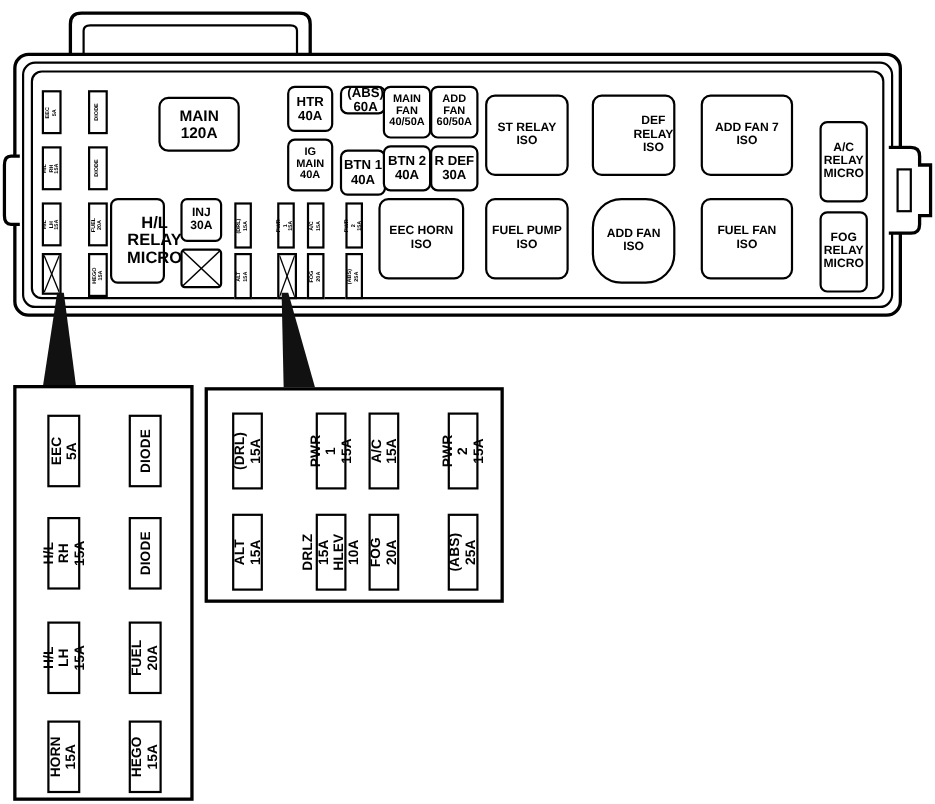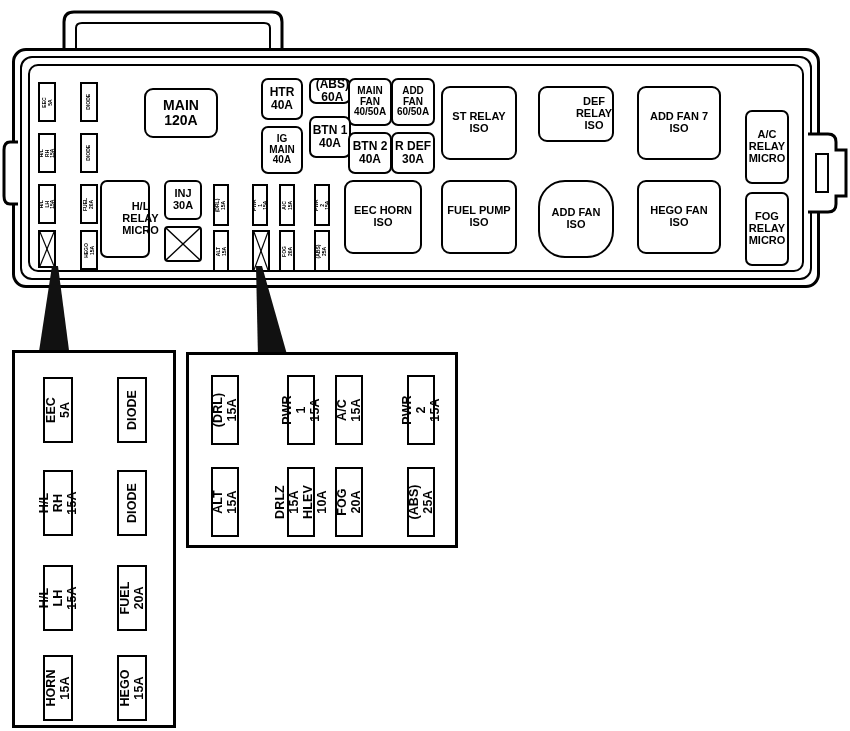--- a/index.html
+++ b/index.html
@@ -181,21 +181,21 @@
   <div class="cell mini" style="left:80px; top:230px; width:18px; height:40px;">
     <span class="vwrap"><span class="vtxt">HEGO
 15A</span></span>
   </div>
 
   <div class="cell main-box" style="left:144px; top:88px; width:74px; height:50px;">
     <span>MAIN
 120A</span>
   </div>
 
-  <div class="cell" style="left:100px; top:180px; width:50px; height:78px; border-radius:7px; font-size:11px;padding-left:31px;">
+  <div class="cell" style="left:100px; top:180px; width:50px; height:78px; border-radius:7px; font-size:15px;padding-left:31px;">
     <span class="vwrap"><span class="vtxt">H/L
 RELAY
 MICRO</span></span>
   </div>
 
   <div class="cell" style="left:164px; top:180px; width:38px; height:40px; border-radius:6px; font-size:11px;">
     <span class="vwrap"><span class="vtxt">INJ
 30A</span></span>
   </div>
   <div class="xslot" style="left:164px; top:226px; width:38px; height:36px; border-radius:4px;">
@@ -254,38 +254,38 @@
     <span>ADD
 FAN
 60/50A</span>
   </div>
 
   <div class="cell maxi" style="left:261px; top:126px; width:42px; height:48px; font-size:10px;">
     <span>IG
 MAIN
 40A</span>
   </div>
-  <div class="cell maxi" style="left:309px; top:116px; width:42px; height:42px;">
+  <div class="cell maxi" style="left:309px; top:136px; width:42px; height:42px;">
     <span>BTN 1
 40A</span>
   </div>
   <div class="cell maxi" style="left:348px; top:132px; width:44px; height:42px;">
     <span>BTN 2
 40A</span>
   </div>
   <div class="cell maxi" style="left:391px; top:132px; width:44px; height:42px;">
     <span>R DEF
 30A</span>
   </div>
 
   <div class="cell relay-lg" style="left:441px; top:86px; width:76px; height:74px;">
     <span>ST RELAY
 ISO</span>
   </div>
-  <div class="cell relay-lg" style="left:538px; top:86px; width:76px; height:56px;padding-left:36px;">
+  <div class="cell relay-lg" style="left:538px; top:86px; width:76px; height:74px;padding-left:36px;">
     <span>DEF RELAY
 ISO</span>
   </div>
   <div class="cell relay-lg" style="left:637px; top:86px; width:84px; height:74px;">
     <span>ADD FAN 7
 ISO</span>
   </div>
 
   <div class="cell relay-lg" style="left:344px; top:180px; width:78px; height:74px;">
     <span>EEC HORN
@@ -293,21 +293,21 @@
   </div>
   <div class="cell relay-lg" style="left:441px; top:180px; width:76px; height:74px;">
     <span>FUEL PUMP
 ISO</span>
   </div>
   <div class="cell relay-lg" style="left:538px; top:180px; width:76px; height:78px;border-radius:27px;">
     <span>ADD FAN
 ISO</span>
   </div>
   <div class="cell relay-lg" style="left:637px; top:180px; width:84px; height:74px;">
-    <span>HEGO FAN
+    <span>FUEL FAN
 ISO</span>
   </div>
 
   <div class="cell" style="left:745px; top:110px; width:44px; height:74px; border-radius:7px; font-size:11px;">
     <span class="vwrap"><span class="vtxt">A/C RELAY
 MICRO</span></span>
   </div>
   <div class="cell" style="left:745px; top:192px; width:44px; height:74px; border-radius:7px; font-size:11px;">
     <span class="vwrap"><span class="vtxt">FOG RELAY
 MICRO</span></span>

